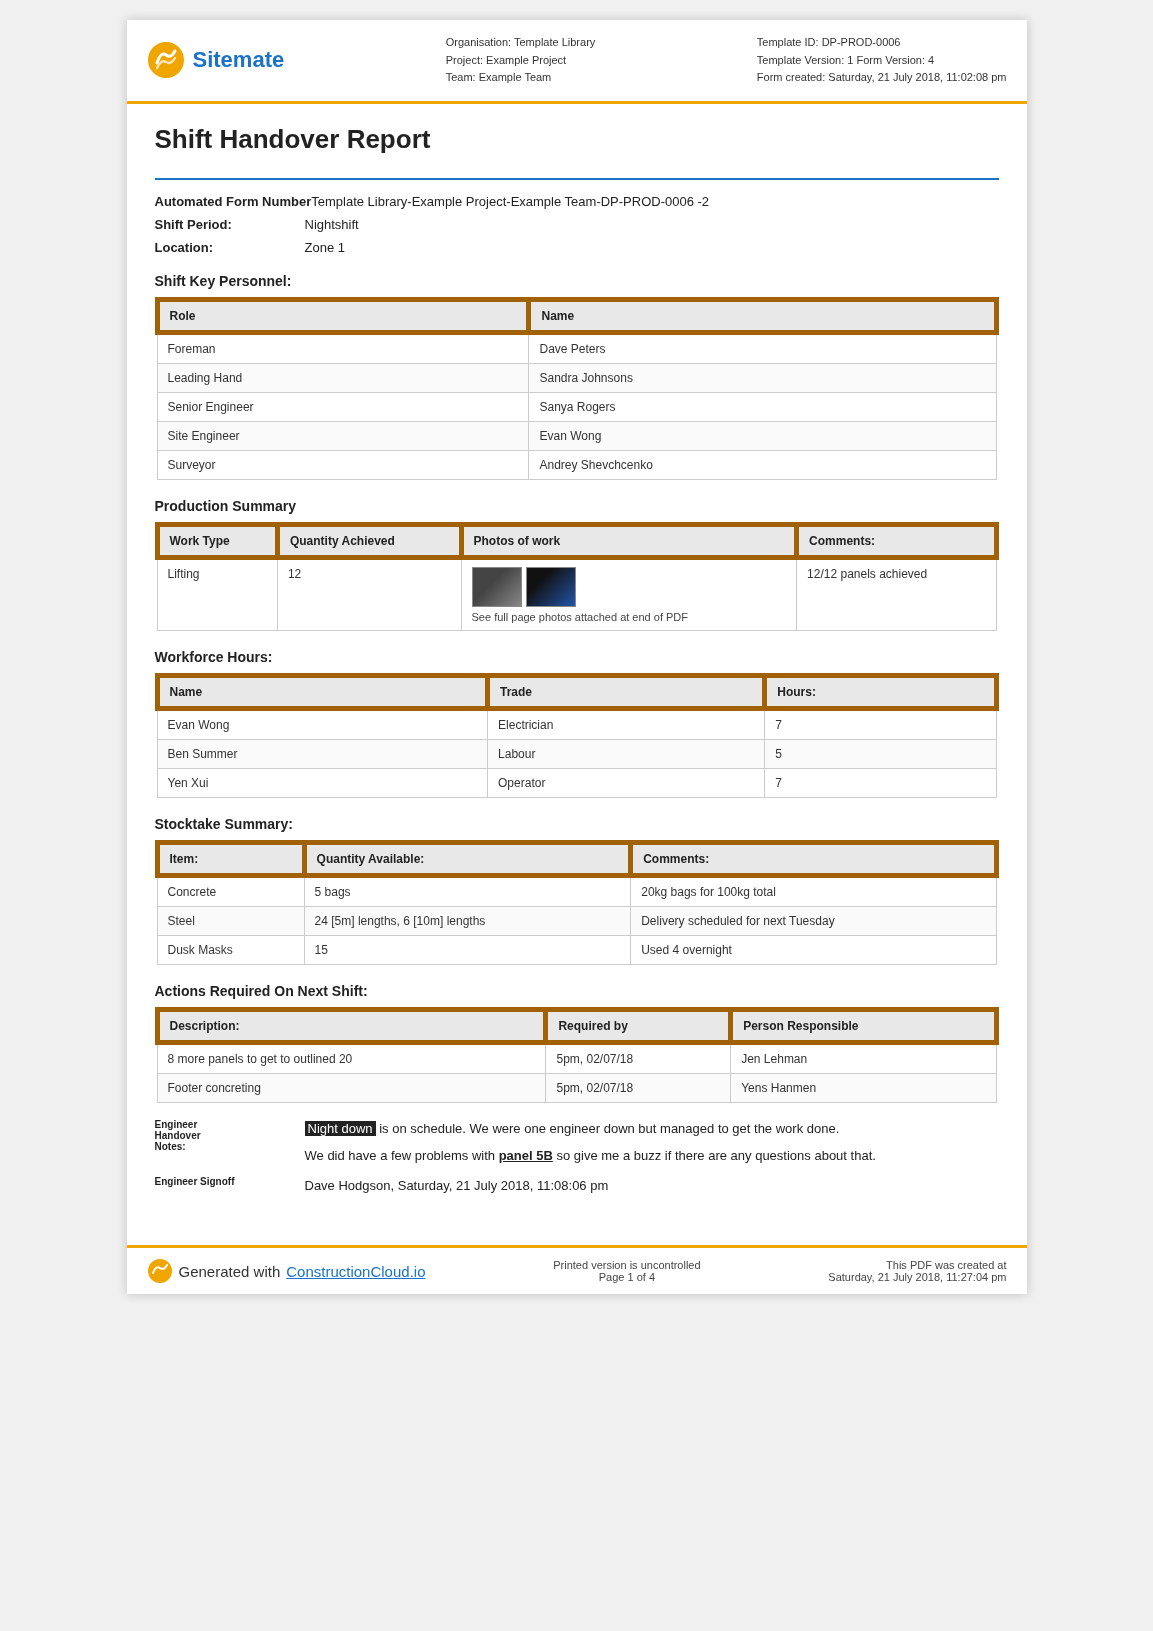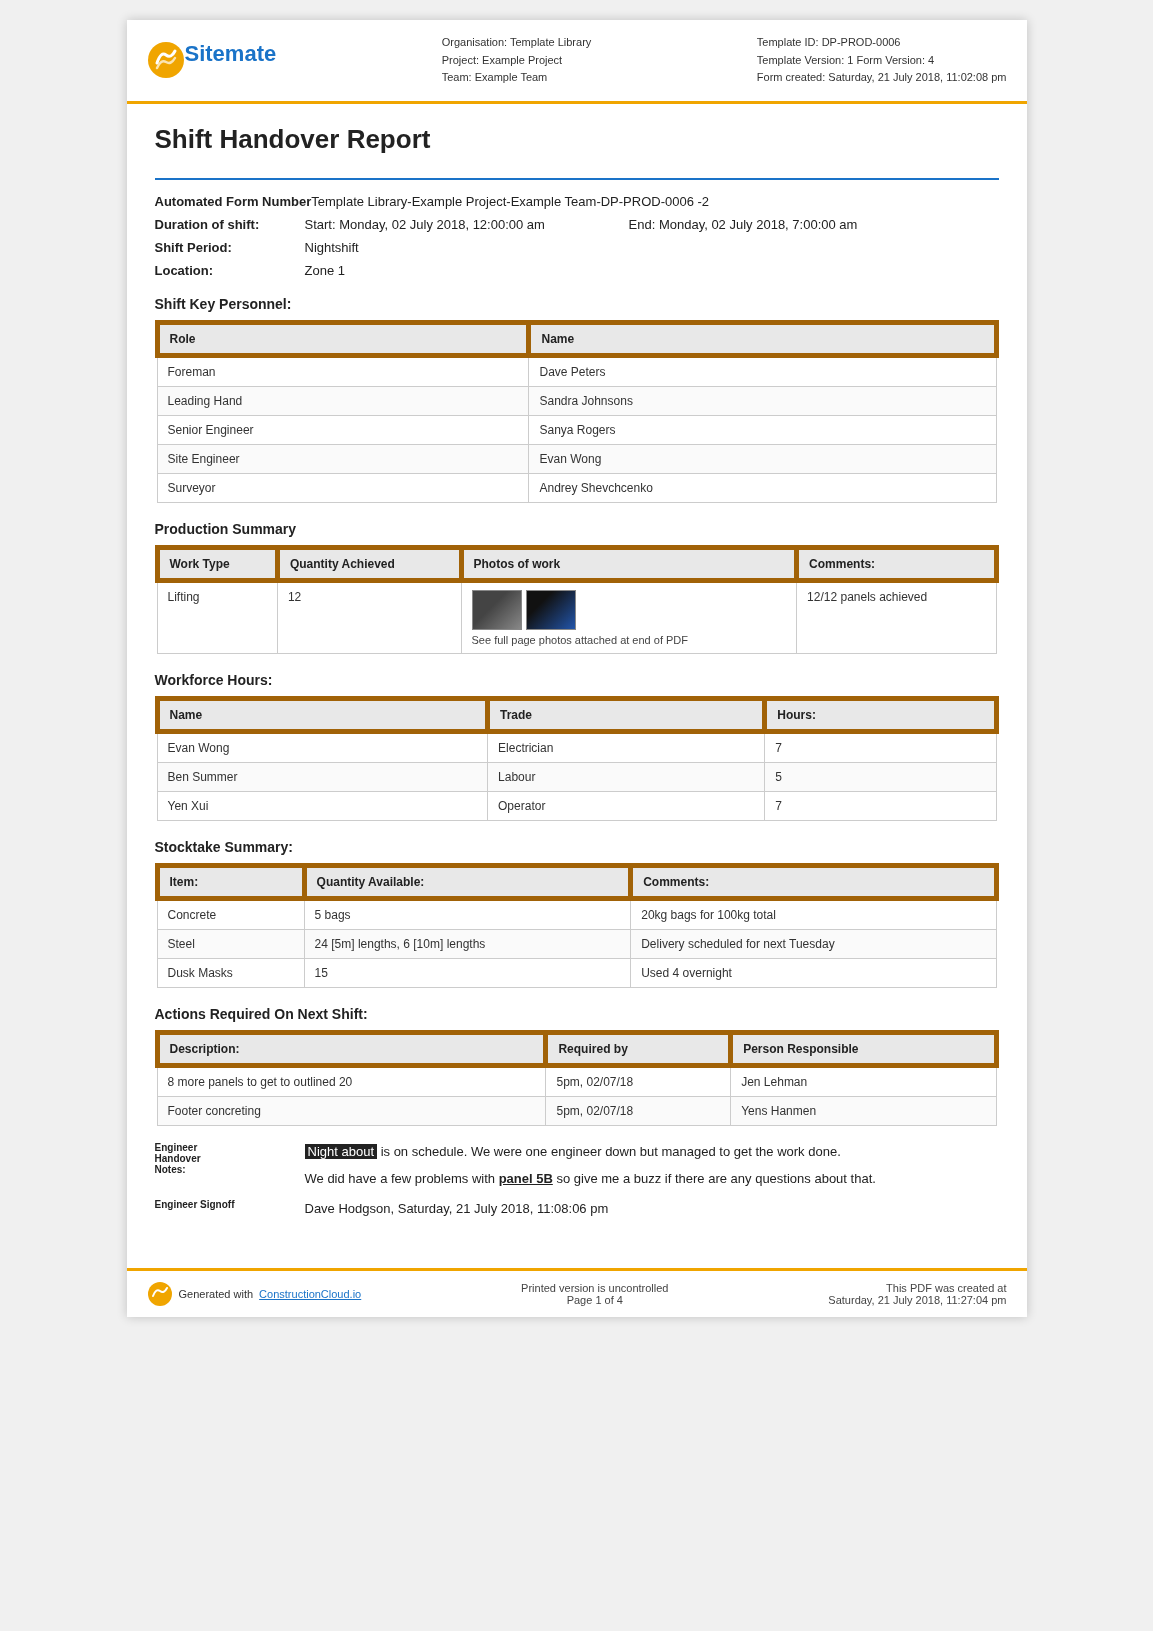--- a/index.html
+++ b/index.html
@@ -20,21 +20,22 @@
     
     .header {
       display: flex;
       justify-content: space-between;
       align-items: center;
       padding: 14px 20px;
       border-bottom: 3px solid #f0a500;
     }
     .logo-area {
       display: flex;
-      align-items: flex-start;
+      align-items: center;
+      gap: 8px;
     }
     .logo-icon {
       width: 38px;
       height: 38px;
     }
     .logo-text {
       font-size: 22px;
       font-weight: bold;
       color: #1a73c8;
     }
@@ -170,21 +171,21 @@
     
     .footer {
       border-top: 3px solid #f0a500;
       padding: 10px 20px;
       display: flex;
       justify-content: space-between;
       align-items: center;
       margin-top: 20px;
     }
     .footer-left {
-      font-size: 11px;
+      font-size: 15px;
       color: #333;
       display: flex;
       align-items: center;
       gap: 6px;
       text-align: center;
     }
     .footer-logo-small {
       width: 26px;
       height: 26px;
     }
@@ -231,27 +232,20 @@
   </div>
 
   <div class="content">
     <h1 class="report-title">Shift Handover Report</h1>
 
     <div class="info-row">
       <div class="info-label">Automated Form Number</div>
       <div class="info-value">Template Library-Example Project-Example Team-DP-PROD-0006   -2</div>
     </div>
 
-    <div class="info-row">
-      <div class="info-label">Duration of shift:</div>
-      <div class="info-value">
-        <span>Start: Monday, 02 July 2018, 12:00:00 am</span>
-        <span class="end-date">End: Monday, 02 July 2018, 7:00:00 am</span>
-      </div>
-    </div>
 
     <div class="info-row">
       <div class="info-label">Shift Period:</div>
       <div class="info-value">Nightshift</div>
     </div>
 
     <div class="info-row">
       <div class="info-label">Location:</div>
       <div class="info-value">Zone 1</div>
     </div>
@@ -391,21 +385,21 @@
             <td>Yens Hanmen</td>
           </tr>
         </tbody>
     </table>
 
     <div class="notes-section">
       <div class="notes-row">
         <div class="notes-label">Engineer<br>Handover<br>Notes:</div>
         <div class="notes-value">
           <div>
-            <span class="highlight-text">Night about</span>
+            <span class="highlight-text">Night down</span>
             <span> is on schedule. We were one engineer down but managed to get the work done.</span>
           </div>
           <div style="margin-top:8px;">
             <span>We did have a few problems with </span><span class="underline-bold">panel 5B</span><span> so give me a buzz if there are any questions about that.</span>
           </div>
         </div>
       </div>
 
       <div class="notes-row">
         <div class="notes-label">Engineer Signoff</div>

